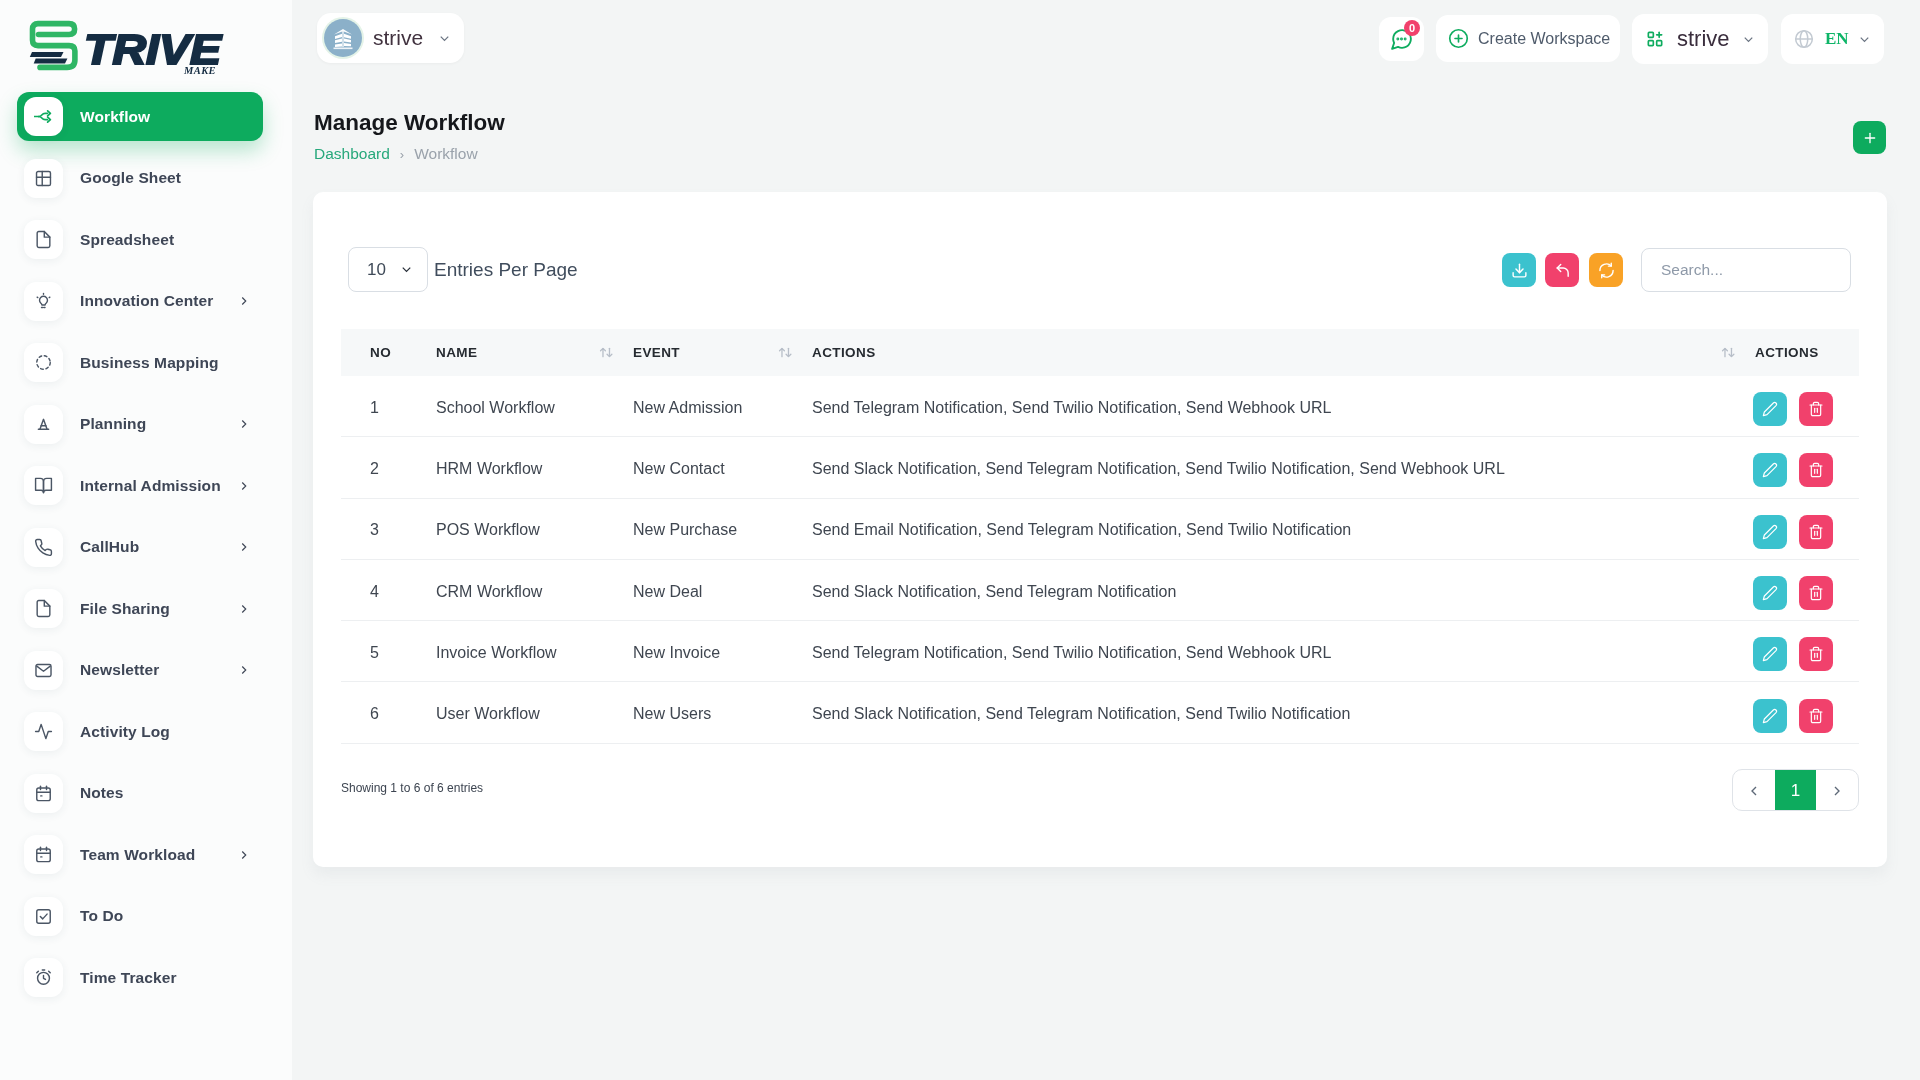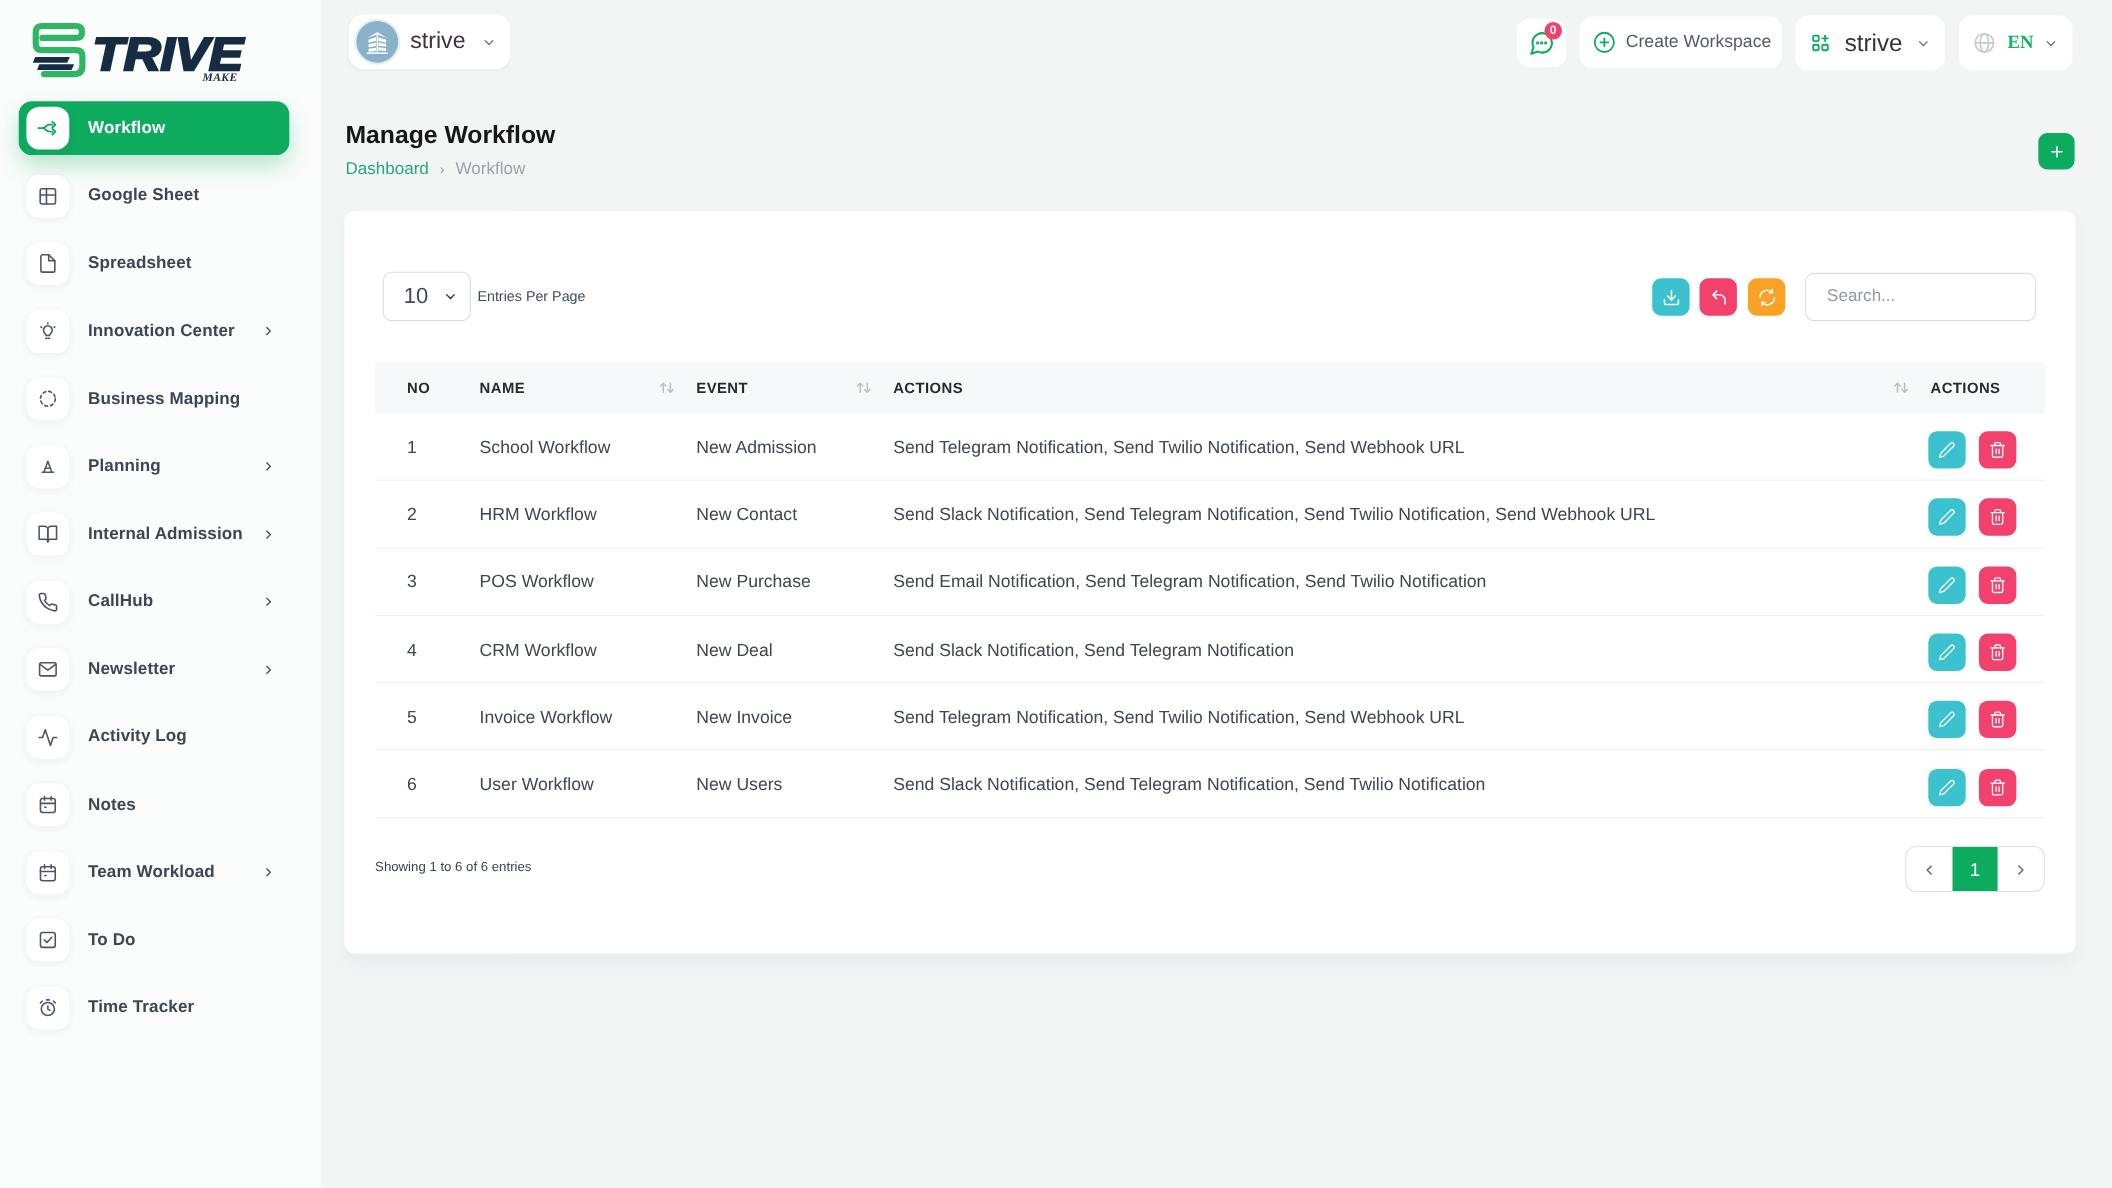--- a/index.html
+++ b/index.html
@@ -35,23 +35,23 @@
   
   #h1 { position:absolute; left:314px; top:110px; font-size:22.5px; font-weight:700; color:#15171b; }
   #crumbs { position:absolute; left:314px; top:145px; font-size:15.5px; color:#9aa2ab; }
   #crumbs .db { color:#27a87b; }
   #crumbs .sep { margin:0 10px; color:#9aa2ab; font-size:13px; }
   #addbtn { position:absolute; left:1853px; top:121px; width:33px; height:33px; border-radius:8px; background:#0dab5e; display:flex; align-items:center; justify-content:center; }
   #addbtn svg { width:16px; height:16px; stroke:#fff; stroke-width:2; }
   
   #card { position:absolute; left:313px; top:192px; width:1574px; height:675px; background:#fff; border-radius:10px; box-shadow:0 8px 14px rgba(130,145,160,.09); }
   #selbox { position:absolute; left:35px; top:55px; width:80px; height:45px; border:1px solid #d9dee4; border-radius:8px; display:flex; align-items:center; }
-  #selbox .v { font-size:20px; color:#3f4a58; margin-left:18px; }
+  #selbox .v { font-size:17px; color:#3f4a58; margin-left:18px; }
   #selbox svg { width:15px; height:15px; stroke:#272e38; stroke-width:2; fill:none; margin-left:13px; }
-  #eplabel { position:absolute; left:121px; top:55px; height:45px; display:flex; align-items:center; font-size:13px; color:#404d5d; }
+  #eplabel { position:absolute; left:121px; top:55px; height:45px; display:flex; align-items:center; font-size:19px; color:#404d5d; }
   .sqbtn { position:absolute; top:61px; width:34px; height:34px; border-radius:8px; display:flex; align-items:center; justify-content:center; }
   .sqbtn svg { width:17px; height:17px; stroke:#fff; stroke-width:2; fill:none; stroke-linecap:round; stroke-linejoin:round; }
   #btn-dl { left:1189px; background:#3bc2ce; }
   #btn-un { left:1232px; background:#f1416c; }
   #btn-rf { left:1276px; background:#f9a226; }
   #search { position:absolute; left:1328px; top:56px; width:210px; height:44px; border:1px solid #d9dee4; border-radius:8px; display:flex; align-items:center; }
   #search .ph { margin-left:19px; font-size:15.5px; color:#8e99a8; }
   
   #thead { position:absolute; left:28px; top:137px; width:1518px; height:47px; background:#f6f8f9; display:flex; align-items:center; font-size:13.5px; font-weight:700; color:#262b31; letter-spacing:.4px; }
   #thead .sorti { position:absolute; top:17px; width:15px; height:13px; stroke:#b7bec8; stroke-width:1.4; fill:none; stroke-linecap:round; stroke-linejoin:round; }
@@ -173,20 +173,32 @@
             </svg>
           </span>
           <span class="lbl">CallHub</span>
           <svg class="chev" viewBox="0 0 24 24">
             <polyline points="9 6 15 12 9 18"></polyline>
           </svg>
         </div>
         <div class="mi">
           <span class="ib">
             <svg viewBox="0 0 24 24">
+              <path d="M13 2H6a2 2 0 0 0-2 2v16a2 2 0 0 0 2 2h12a2 2 0 0 0 2-2V9z"></path>
+              <polyline points="13 2 13 9 20 9"></polyline>
+            </svg>
+          </span>
+          <span class="lbl">File Sharing</span>
+          <svg class="chev" viewBox="0 0 24 24">
+            <polyline points="9 6 15 12 9 18"></polyline>
+          </svg>
+        </div>
+        <div class="mi">
+          <span class="ib">
+            <svg viewBox="0 0 24 24">
               <rect x="2.5" y="4.5" width="19" height="15" rx="2"></rect>
               <polyline points="3.5 6.5 12 13 20.5 6.5"></polyline>
             </svg>
           </span>
           <span class="lbl">Newsletter</span>
           <svg class="chev" viewBox="0 0 24 24">
             <polyline points="9 6 15 12 9 18"></polyline>
           </svg>
         </div>
         <div class="mi">

